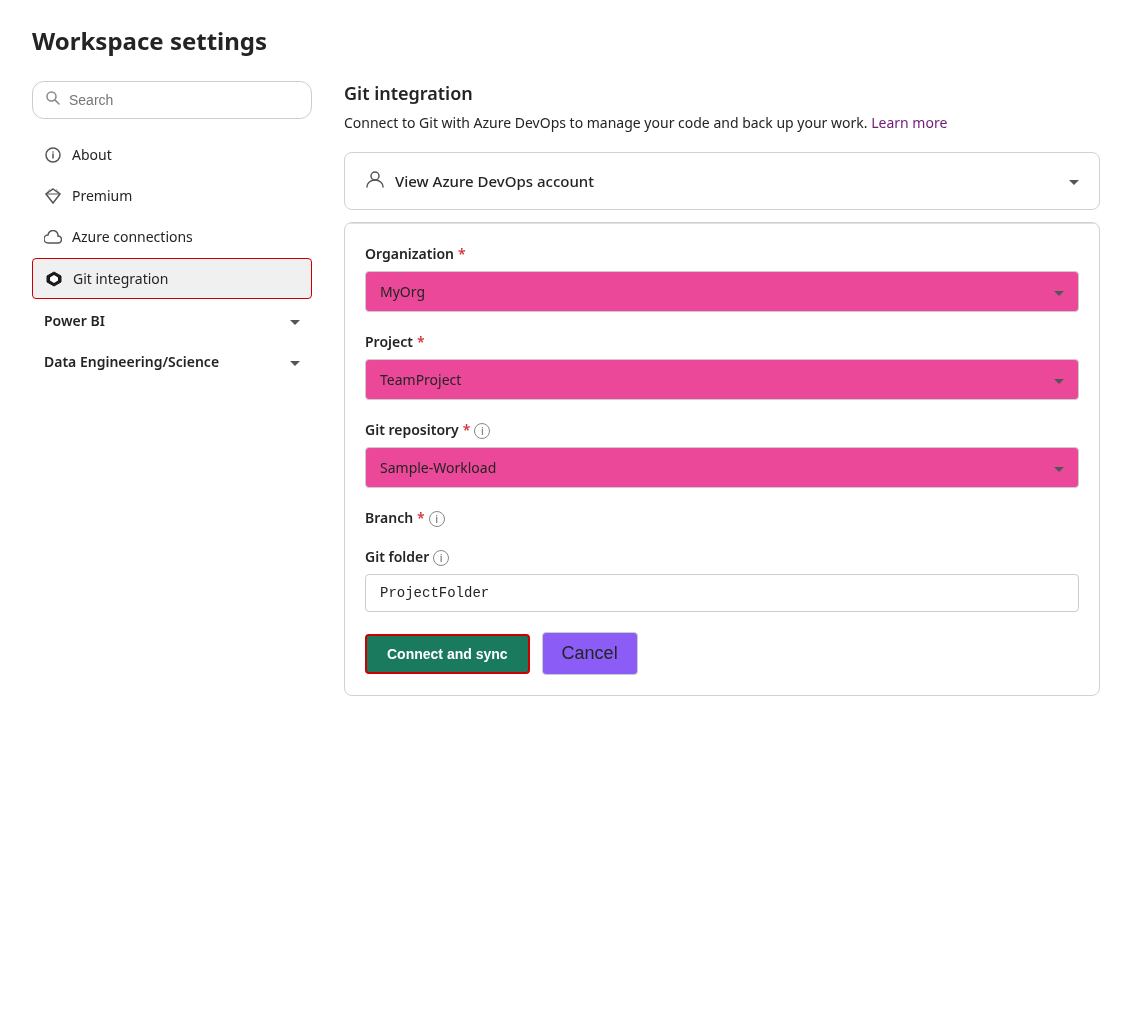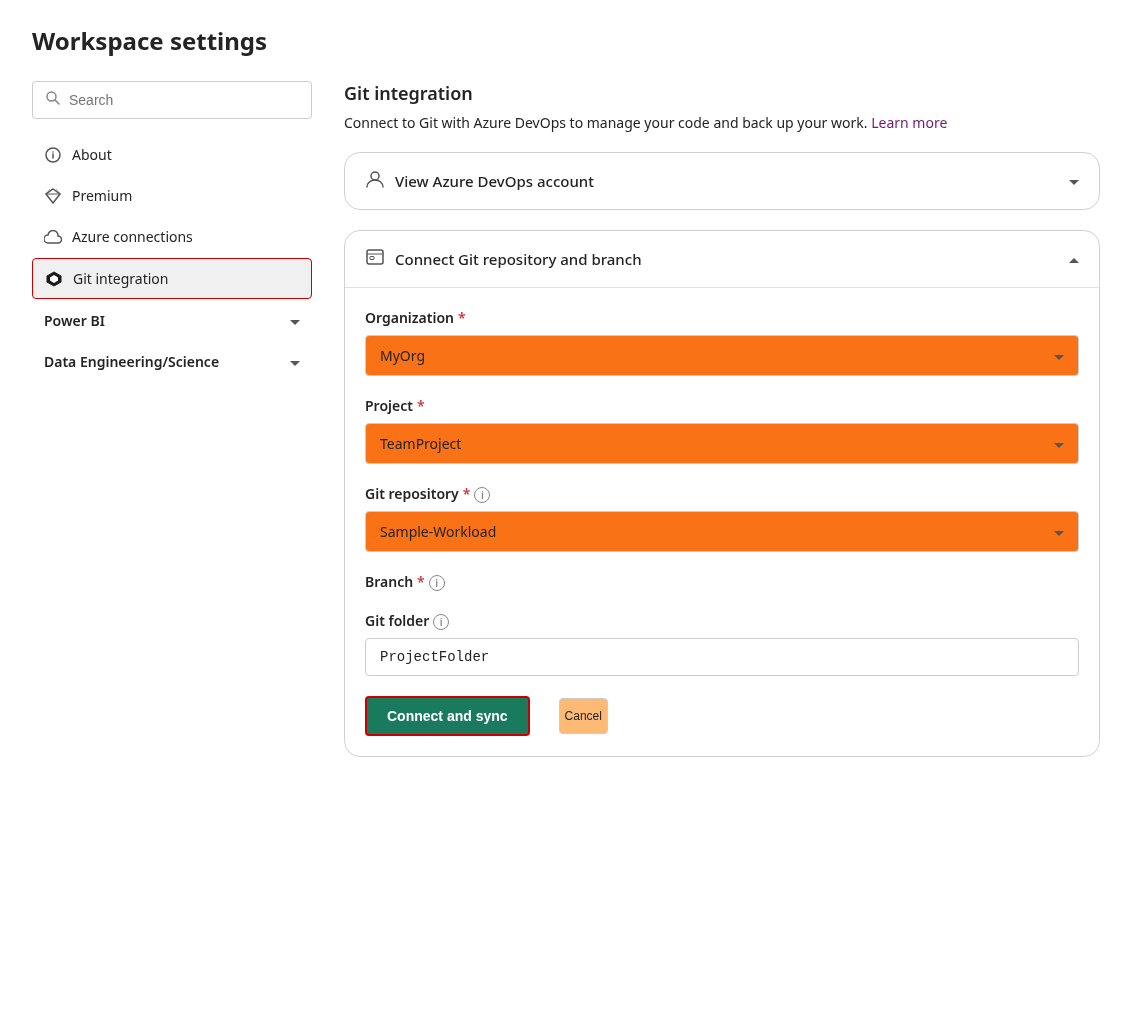--- a/index.html
+++ b/index.html
@@ -22,21 +22,21 @@
     
     .sidebar {
       width: 280px;
       flex-shrink: 0;
     }
     .search-box {
       display: flex;
       align-items: center;
       gap: 8px;
       border: 1px solid #ccc;
-      border-radius: 4px;
+      border-radius: 12px;
       padding: 8px 12px;
       margin-bottom: 16px;
       cursor: text;
     }
     .search-box input {
       border: none;
       outline: none;
       font-size: 14px;
       width: 100%;
       color: #242424;
@@ -93,22 +93,22 @@
       font-size: 14px;
       color: #242424;
       margin-bottom: 20px;
     }
     .section-desc a {
       color: #701a75;
       text-decoration: none;
     }
     .card {
       border: 1px solid #d1d1d1;
-      border-radius: 16px;
-      margin-bottom: 20px;
+      border-radius: 8px;
+      margin-bottom: 12px;
       overflow: hidden;
     }
     .card-header {
       display: flex;
       align-items: center;
       justify-content: space-between;
       padding: 16px 20px;
       cursor: pointer;
     }
     .card-header-left {
@@ -149,56 +149,56 @@
       cursor: help;
     }
     .select-field {
       display: flex;
       align-items: center;
       justify-content: space-between;
       border: 1px solid #ccc;
       border-radius: 4px;
       padding: 10px 14px;
       cursor: pointer;
-      background: #f97316;
+      background: #ec4899;
       font-size: 14px;
       color: #242424;
     }
     .text-input {
       width: 100%;
       border: 1px solid #ccc;
       border-radius: 4px;
       padding: 10px 14px;
       font-size: 14px;
       color: #242424;
       outline: none;
       font-family: Liberation Mono, monospace;
     }
     .btn-row {
       display: flex;
-      gap: 29px;
+      gap: 12px;
       align-items: center;
     }
     .btn-primary {
       background: #1a7a5e;
       color: #fff;
       border: 2px solid #cc0000;
       border-radius: 4px;
       padding: 10px 20px;
       font-size: 14px;
       font-weight: 600;
       cursor: pointer;
     }
     .btn-secondary {
-      background: #fdba74;
+      background: #8b5cf6;
       color: #242424;
       border: 1px solid #ccc;
       border-radius: 4px;
-      padding: 10px 5px;
-      font-size: 12px;
+      padding: 10px 19px;
+      font-size: 18px;
       cursor: pointer;
     }
     
     .chevron-down::after {
       content: '';
       display: inline-block;
       border-left: 5px solid transparent;
       border-right: 5px solid transparent;
       border-top: 5px solid #555;
       vertical-align: middle;
@@ -301,33 +301,20 @@
               <path d="M2 18c0-4 3.6-7 8-7s8 3 8 7" stroke="#555" stroke-width="1.5" fill="none" stroke-linecap="round"></path>
             </svg>
           </span>
           <span>View Azure DevOps account</span>
         </div>
         <span class="chevron-down"></span>
       </div>
     </div>
 
     <div class="card">
-      <div class="card-header">
-        <div class="card-header-left">
-          <span>
-            <svg width="20" height="20" viewBox="0 0 20 20" fill="none">
-              <rect x="2" y="3" width="16" height="14" rx="2" stroke="#555" stroke-width="1.5" fill="none"></rect>
-              <line x1="2" y1="7" x2="18" y2="7" stroke="#555" stroke-width="1"></line>
-              <rect x="5" y="9.5" width="4" height="3" rx="0.5" stroke="#555" stroke-width="1" fill="none"></rect>
-            </svg>
-          </span>
-          <span>Connect Git repository and branch</span>
-        </div>
-        <span class="chevron-up"></span>
-      </div>
 
       <div class="card-body">
 
         <div class="form-group">
           <div class="form-label">
             <span>Organization</span>
             <span class="required">*</span>
           </div>
           <div class="select-field">
             <span>MyOrg</span>

